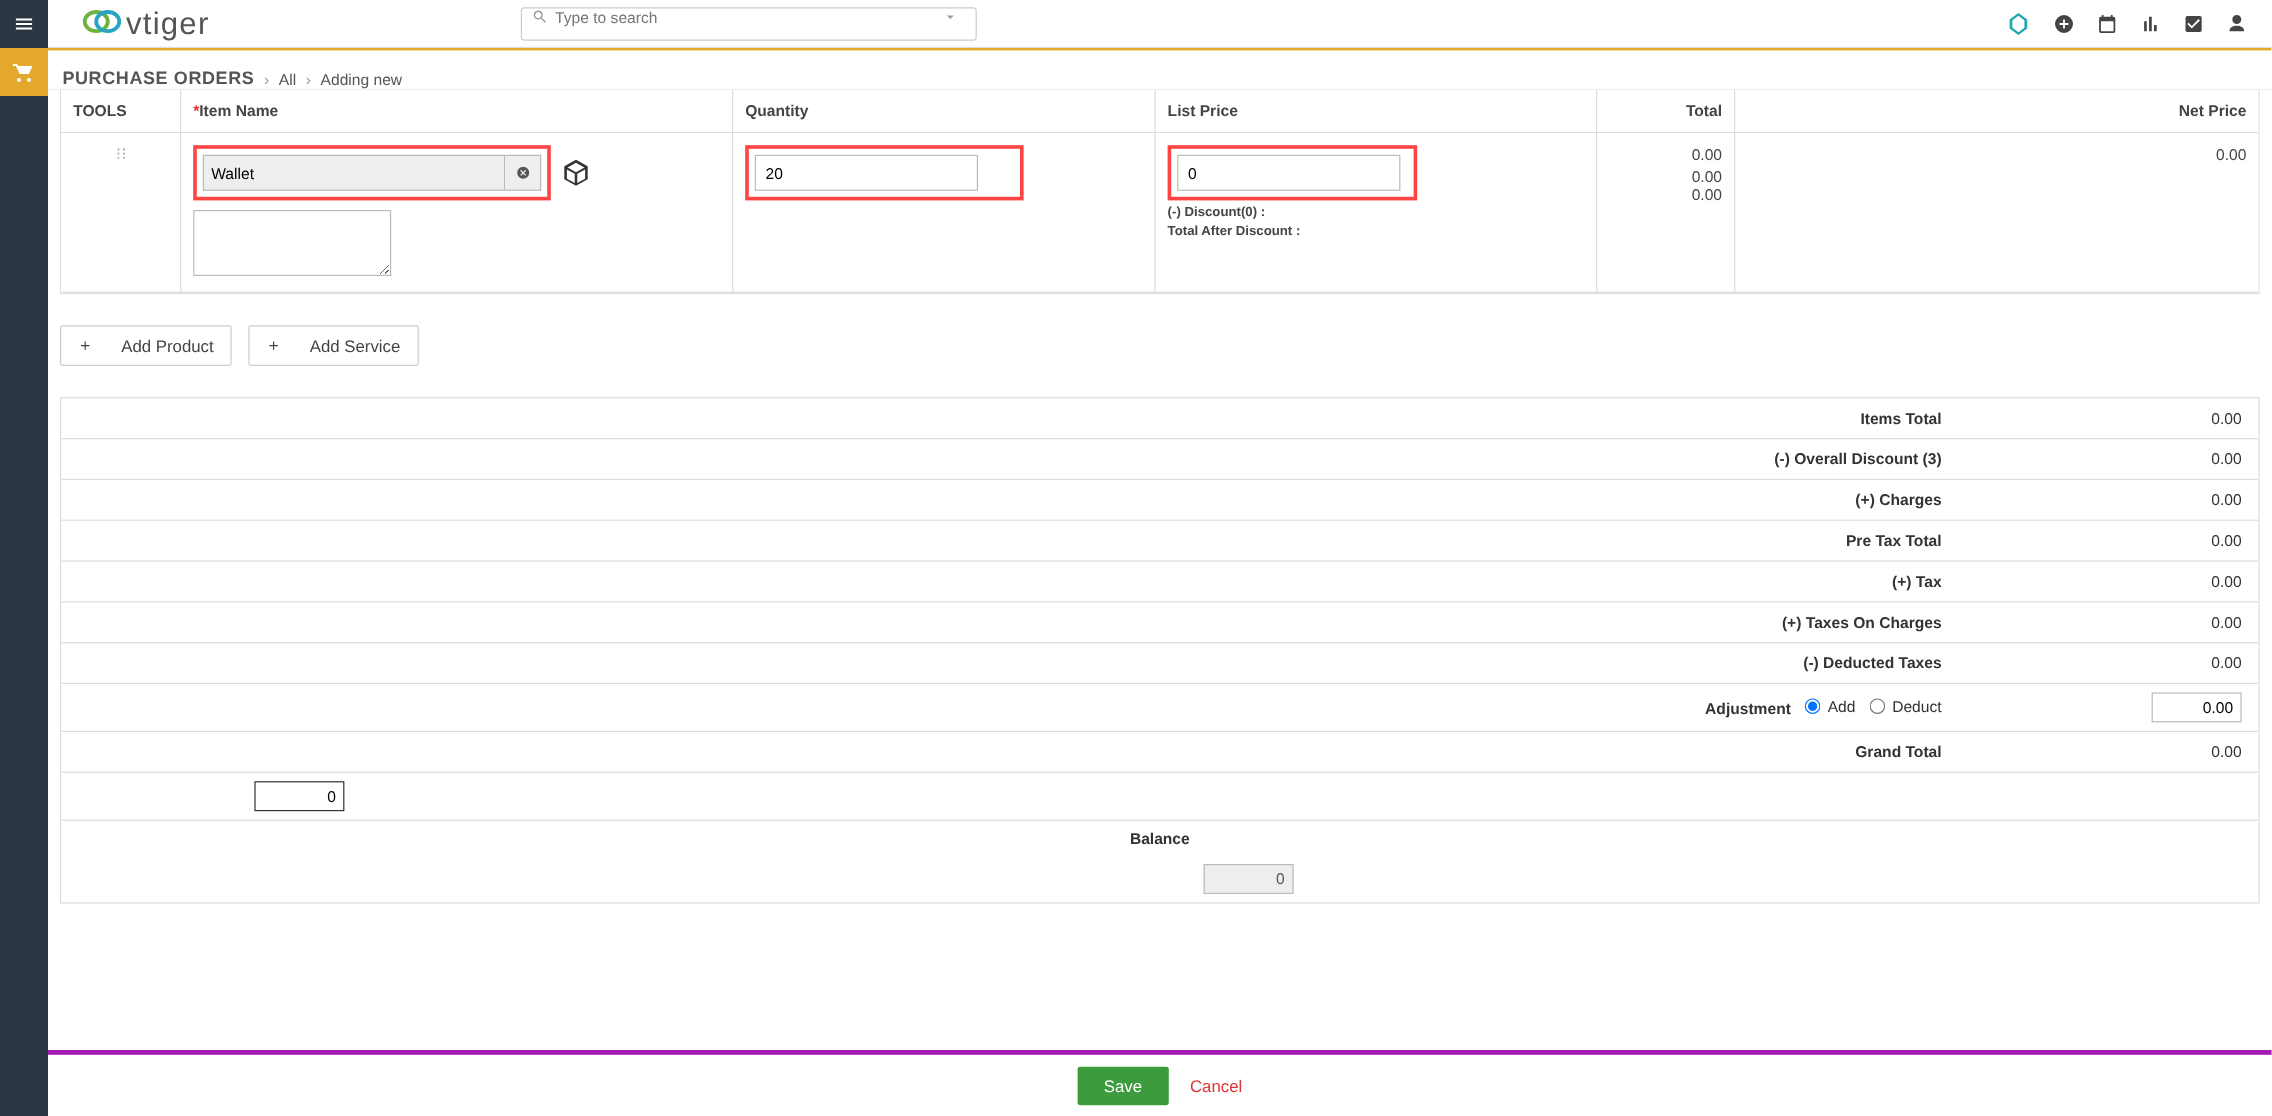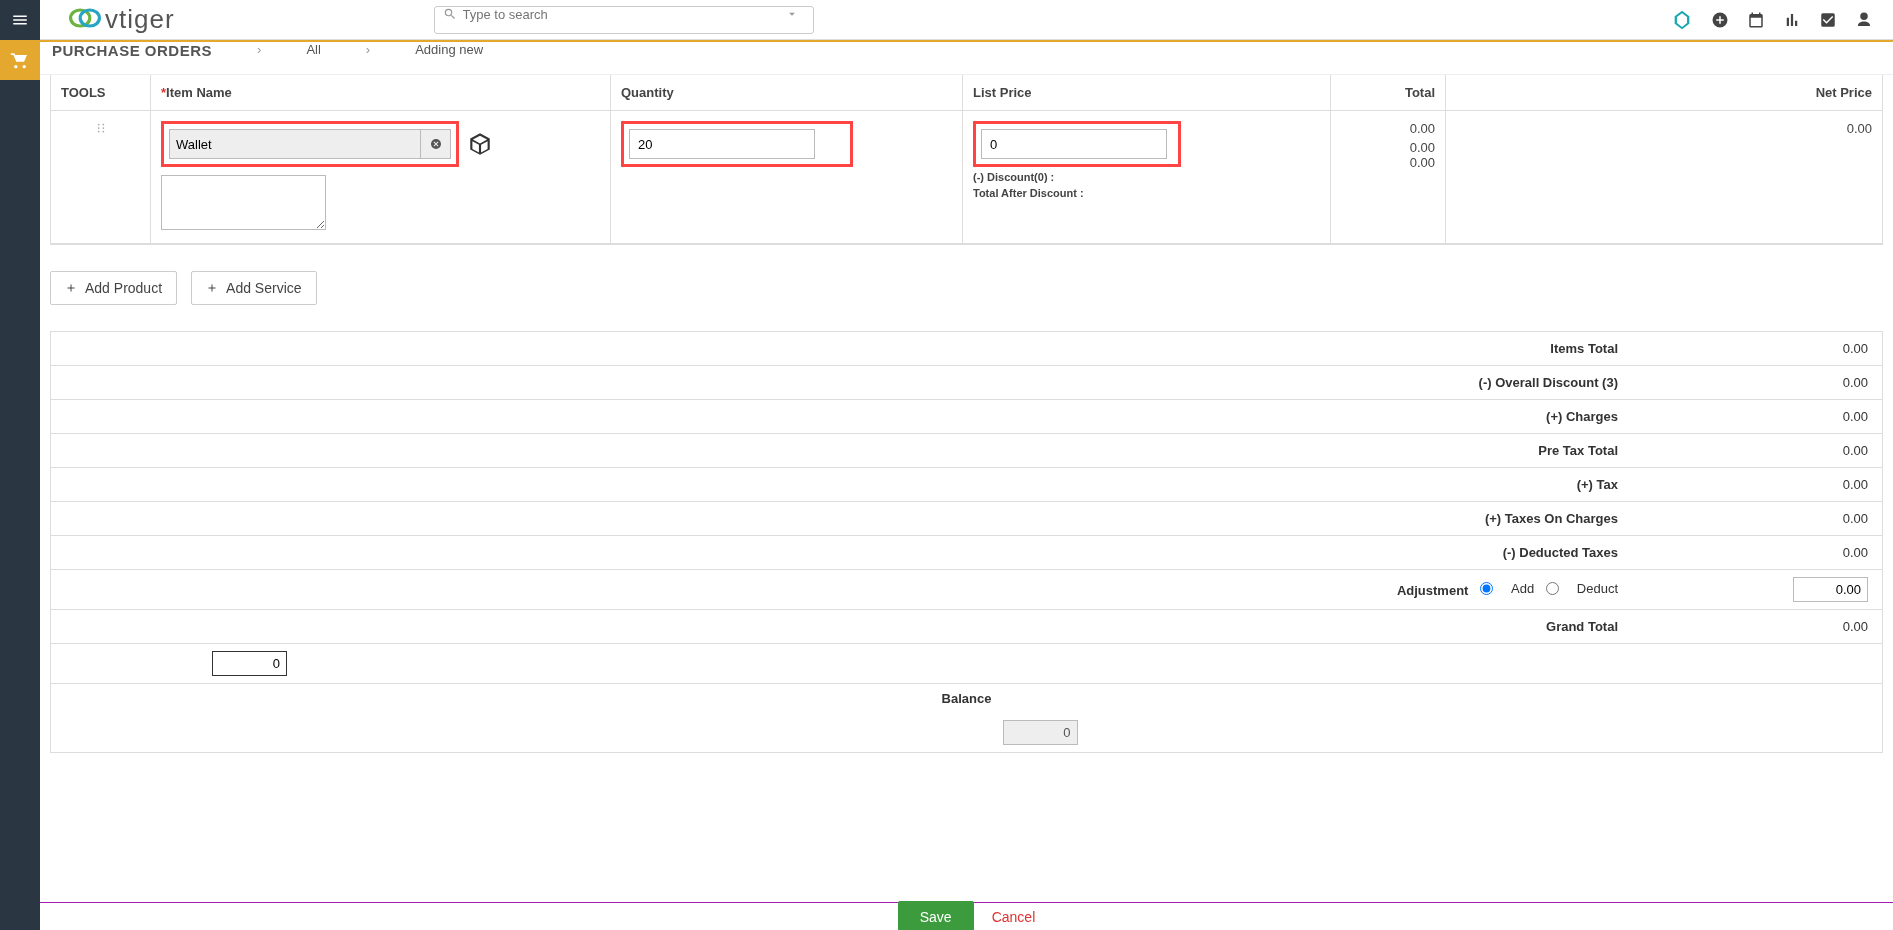--- a/index.html
+++ b/index.html
@@ -20,21 +20,21 @@
 .header-icon { width: 18px; height: 18px; fill: #444; cursor: pointer; }
 .header-icon.teal { fill: #1aa8b0; width: 22px; height: 22px; }
 
 
 .sidebar { position: fixed; left: 0; top: 40px; bottom: 0; width: 40px; background: #2b3643; }
 .sidebar-item { width: 40px; height: 40px; display: flex; align-items: center; justify-content: center; }
 .sidebar-item.active { background: #e5a82e; }
 .sidebar-item svg { fill: #fff; width: 20px; height: 20px; }
 
 
-.breadcrumb-bar { margin-left: 40px; height: 35px; display: flex; align-items: flex-start; padding: 0 12px; border-bottom: 1px solid #eee; border-top: 2px solid #e5a82e; background: #fff; gap: 37px; }
+.breadcrumb-bar { margin-left: 40px; height: 35px; display: flex; align-items: flex-end; padding: 0 12px; border-bottom: 1px solid #eee; border-top: 2px solid #e5a82e; background: #fff; }
 .breadcrumb-title { font-family: 'Arial Black', Arial; font-size: 15px; color: #555; font-weight: 800; letter-spacing: 0.5px; }
 .breadcrumb-sep { margin: 0 8px; color: #999; font-size: 13px; }
 .breadcrumb-item { color: #555; font-size: 13px; }
 
 
 .main { margin-left: 40px; padding: 0; }
 
 
 .line-items { border: 1px solid #ddd; border-top: none; margin: 0 10px; }
 .li-header { display: flex; background: #fff; border-bottom: 1px solid #ddd; }
@@ -71,36 +71,36 @@
 
 .price-input-wrap { border: 3px solid #f44; padding: 5px; width: 208px; }
 .price-input { width: 186px; height: 30px; border: 1px solid #bbb; padding: 0 8px; font-size: 13px; }
 .price-sub { margin-top: 4px; font-size: 11px; font-weight: 700; color: #444; }
 
 .val-right { text-align: right; font-size: 13px; color: #444; }
 .sub-val { margin-top: 4px; }
 
 
 .add-buttons { display: flex; gap: 14px; padding: 26px 10px 16px 10px; }
-.btn-outline { display: inline-flex; align-items: center; gap: 8px; padding: 8px 14px; background: #fff; border: 1px solid #ccc; border-radius: 2px; cursor: pointer; font-size: 14px; color: #444; }
+.btn-outline { display: inline-flex; align-items: center; gap: 24px; padding: 8px 14px; background: #fff; border: 1px solid #ccc; border-radius: 2px; cursor: pointer; font-size: 14px; color: #444; }
 .btn-outline svg { width: 12px; height: 12px; fill: #444; }
 
 
 .totals { margin: 10px 10px 20px 10px; border: 1px solid #ddd; }
 .totals-row { display: flex; border-bottom: 1px solid #ddd; min-height: 34px; align-items: center; }
 .totals-row:last-child { border-bottom: none; flex-direction: column; }
 .totals-label { flex: 1; text-align: right; padding: 7px 14px; font-weight: 600; font-size: 13px; color: #333; }
 .totals-value { width: 250px; text-align: right; padding: 7px 14px; font-size: 13px; }
-.totals-label .inline-radio { display: inline-flex; align-items: center; gap: 18px; margin-left: 8px; font-weight: 400; }
+.totals-label .inline-radio { display: inline-flex; align-items: center; gap: 6px; margin-left: 8px; font-weight: 400; }
 .totals-input { width: 75px; text-align: right; border: 1px solid #bbb; padding: 4px 6px; font-size: 13px; }
 .totals-input.bold-border { border: 1px solid #333; }
 .totals-input.disabled { background: #eee; }
 
 
-.footer-bar { position: fixed; bottom: 0; left: 40px; right: 0; height: 28px; background: #fff; border-top: 1px solid #a21caf; display: flex; align-items: center; justify-content: center; gap: 18px; }
+.footer-bar { position: fixed; bottom: 0; left: 40px; right: 0; height: 55px; background: #fff; border-top: 4px solid #a21caf; display: flex; align-items: center; justify-content: center; gap: 18px; }
 .btn-save { background: #3c9b3c; color: #fff; border: none; padding: 8px 22px; font-size: 14px; cursor: pointer; border-radius: 2px; }
 .btn-cancel { color: #d33; font-size: 14px; cursor: pointer; }
 
 .content-wrapper { padding-bottom: 50px; }
 </style>
 </head>
 <body>
 
 <div class="top-header">
   <div class="menu-toggle">

